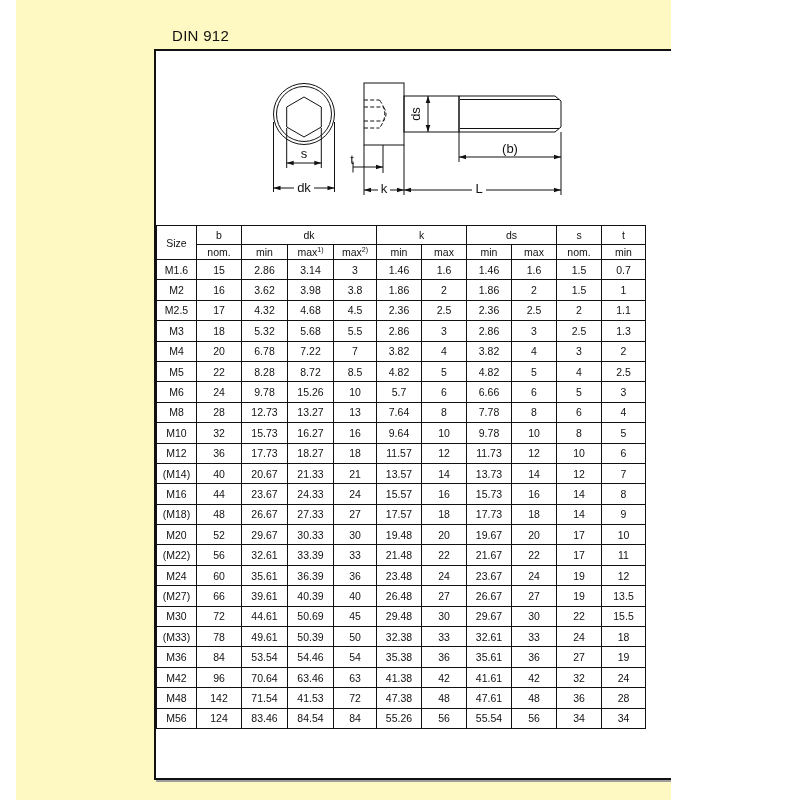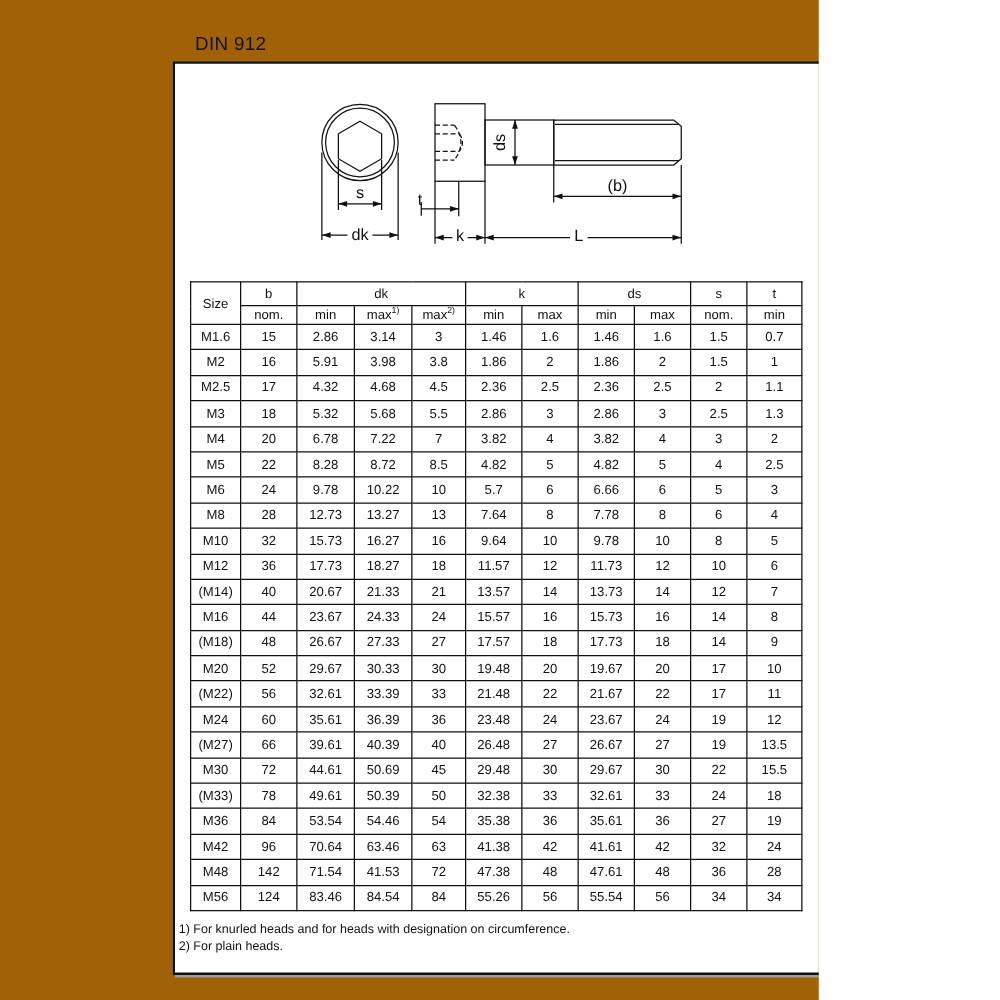--- a/index.html
+++ b/index.html
@@ -1,23 +1,23 @@
 <!DOCTYPE html>
 <html><head>
 <meta charset="utf-8">
 <style>
   html,body{margin:0;padding:0;background:#fff;}
-  .page{position:relative;width:655px;height:800px;background:#a16207;
-        font-family:"Liberation Sans",sans-serif;color:#111;overflow:hidden;}
+  .page{position:relative;width:655px;height:800px;background:#fef9c3;
+        font-family:"Liberation Sans",sans-serif;color:#111;overflow:hidden;margin-left:16px;}
   .title{position:absolute;left:156px;top:27px;font-size:15px;letter-spacing:.3px;color:#111;}
   .frame{position:absolute;left:138px;top:49px;width:524px;height:731px;
          border:2px solid #111;box-sizing:border-box;background:#fff;
          box-shadow:2px 2px 0 #9e9e9e;}
   svg.drawing{position:absolute;left:140px;top:51px;}
-  table.dim{position:absolute;left:152px;top:225px;border-collapse:collapse;
+  table.dim{position:absolute;left:140px;top:225px;border-collapse:collapse;
             table-layout:fixed;font-size:10.5px;color:#111;background:#fff;}
   table.dim th,table.dim td{border:1px solid #111;font-weight:normal;text-align:center;
             vertical-align:middle;padding:0;white-space:nowrap;overflow:hidden;}
   table.dim thead tr.grp th{height:18px;}
   table.dim thead tr.sub th{height:14px;}
   table.dim tbody td{height:19.4px;}
   table.dim sup{font-size:7px;line-height:0;}
   .notes{position:absolute;left:143px;top:737px;font-size:10px;line-height:13.5px;color:#111;}
 </style>
 </head>
@@ -141,21 +141,21 @@
           <td>1.46</td>
           <td>1.6</td>
           <td>1.46</td>
           <td>1.6</td>
           <td>1.5</td>
           <td>0.7</td>
         </tr>
         <tr>
           <td>M2</td>
           <td>16</td>
-          <td>5.91</td>
+          <td>3.62</td>
           <td>3.98</td>
           <td>3.8</td>
           <td>1.86</td>
           <td>2</td>
           <td>1.86</td>
           <td>2</td>
           <td>1.5</td>
           <td>1</td>
         </tr>
         <tr>
@@ -207,21 +207,21 @@
           <td>5</td>
           <td>4.82</td>
           <td>5</td>
           <td>4</td>
           <td>2.5</td>
         </tr>
         <tr>
           <td>M6</td>
           <td>24</td>
           <td>9.78</td>
-          <td>10.22</td>
+          <td>15.26</td>
           <td>10</td>
           <td>5.7</td>
           <td>6</td>
           <td>6.66</td>
           <td>6</td>
           <td>5</td>
           <td>3</td>
         </tr>
         <tr>
           <td>M8</td>
@@ -427,18 +427,14 @@
           <td>55.26</td>
           <td>56</td>
           <td>55.54</td>
           <td>56</td>
           <td>34</td>
           <td>34</td>
         </tr>
       </tbody>
   </table>
 
-  <div class="notes">
-    <div>1) For knurled heads and for heads with designation on circumference.</div>
-    <div>2) For plain heads.</div>
-  </div>
 
 </div>
 
 </body></html>

